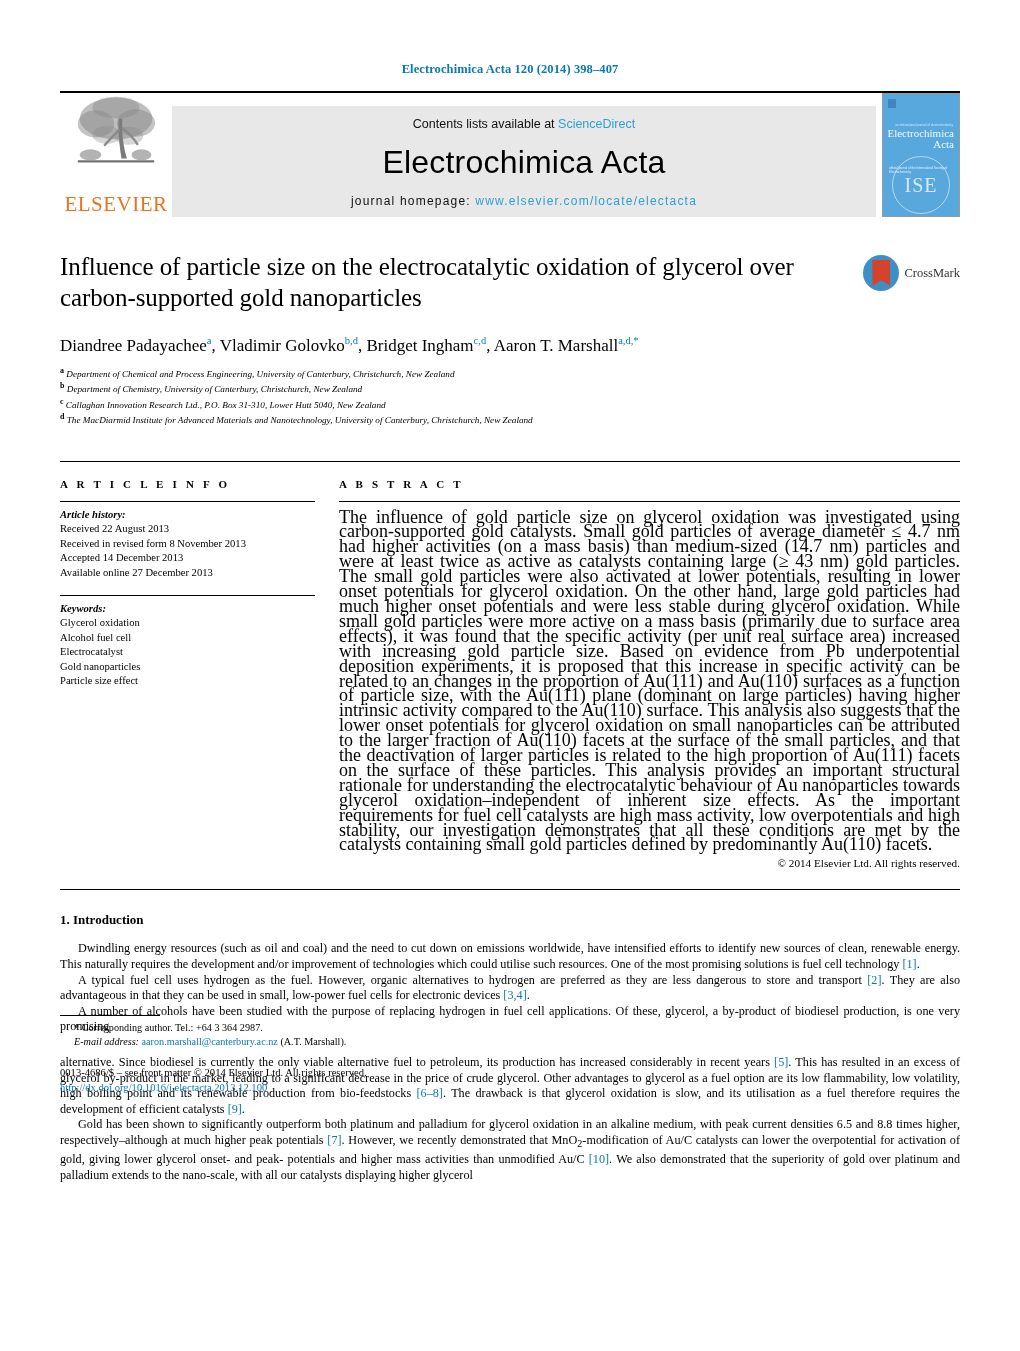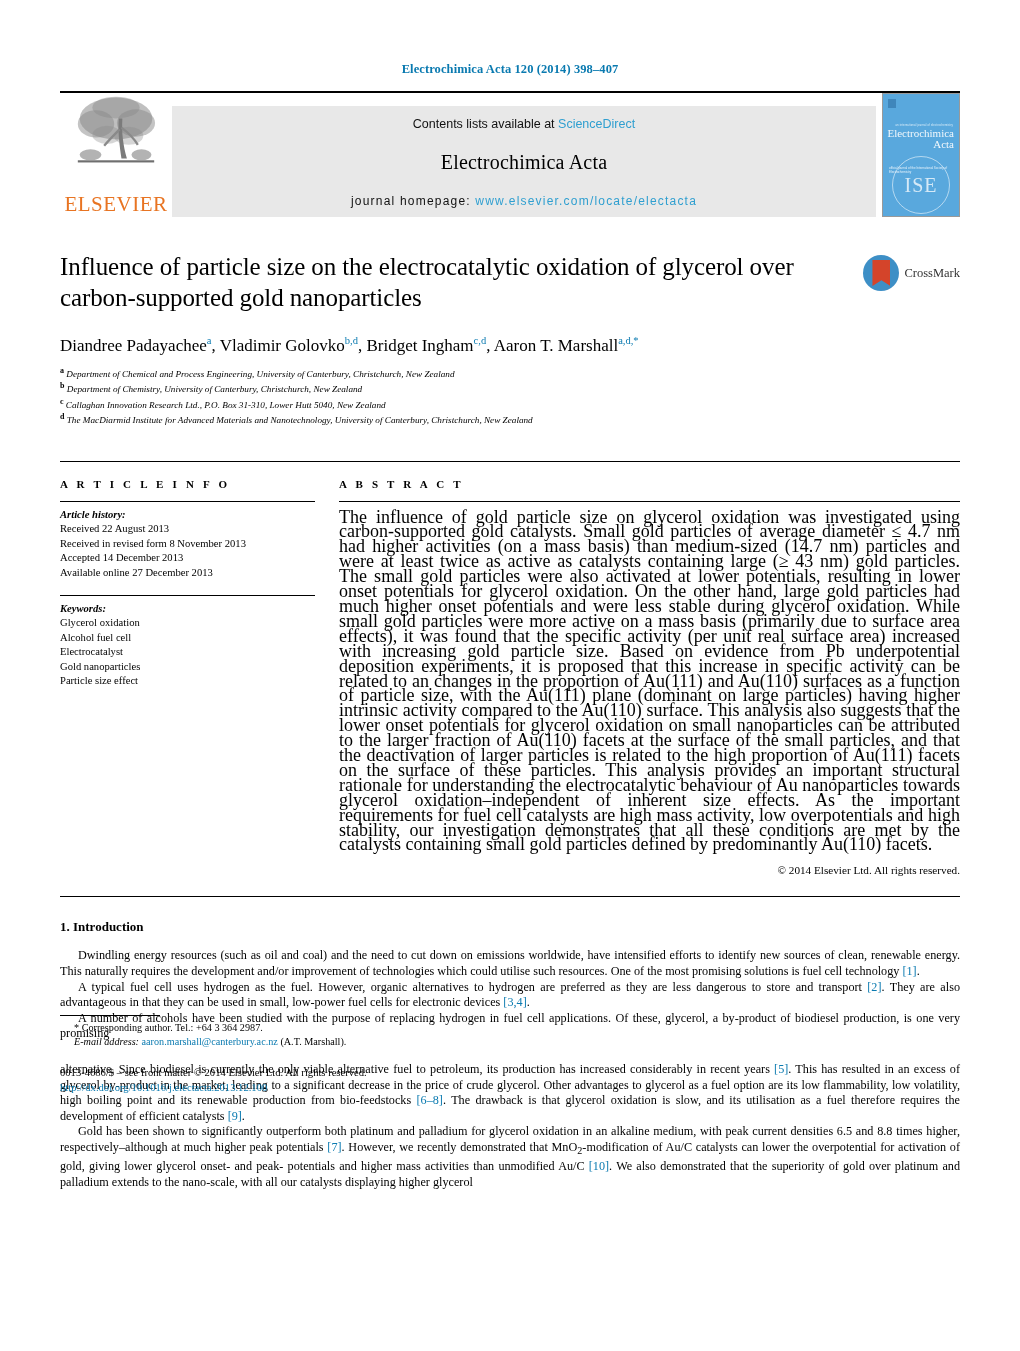--- a/index.html
+++ b/index.html
@@ -75,22 +75,22 @@
   }
   .contents-line {
     font-family: "Liberation Sans", sans-serif;
     font-size: 12.5px;
     color: #111;
   }
   .contents-line .sd {
     color: #2f9fd0;
   }
   .journal-name {
-    font-family: Liberation Serif, serif;
-    font-size: 20px;
+    font-family: Liberation Sans, sans-serif;
+    font-size: 32px;
     color: #000;
     letter-spacing: .2px;
   }
   .homepage-line {
     font-family: "Liberation Sans", sans-serif;
     font-size: 12px;
     letter-spacing: 1.2px;
     color: #111;
   }
   .homepage-line .url { color: #2f9fd0; }
@@ -235,21 +235,21 @@
   .abstract-text {
     padding-top: 8px;
     font-size: 18px;
     line-height: 14.9px;
     text-align: justify;
     font-family: "Liberation Serif", serif;
   }
   .copyright {
     text-align: right;
     font-size: 11.2px;
-    margin-top: 12px;
+    margin-top: 5px;
     font-family: "Liberation Serif", serif;
   }
 
   
   .body-rule { border-top: 1px solid #000; margin-top: 20px; }
   .body-cols {
     margin-top: 22px;
     display: flex;
     gap: 20px;
     flex-direction: column;

